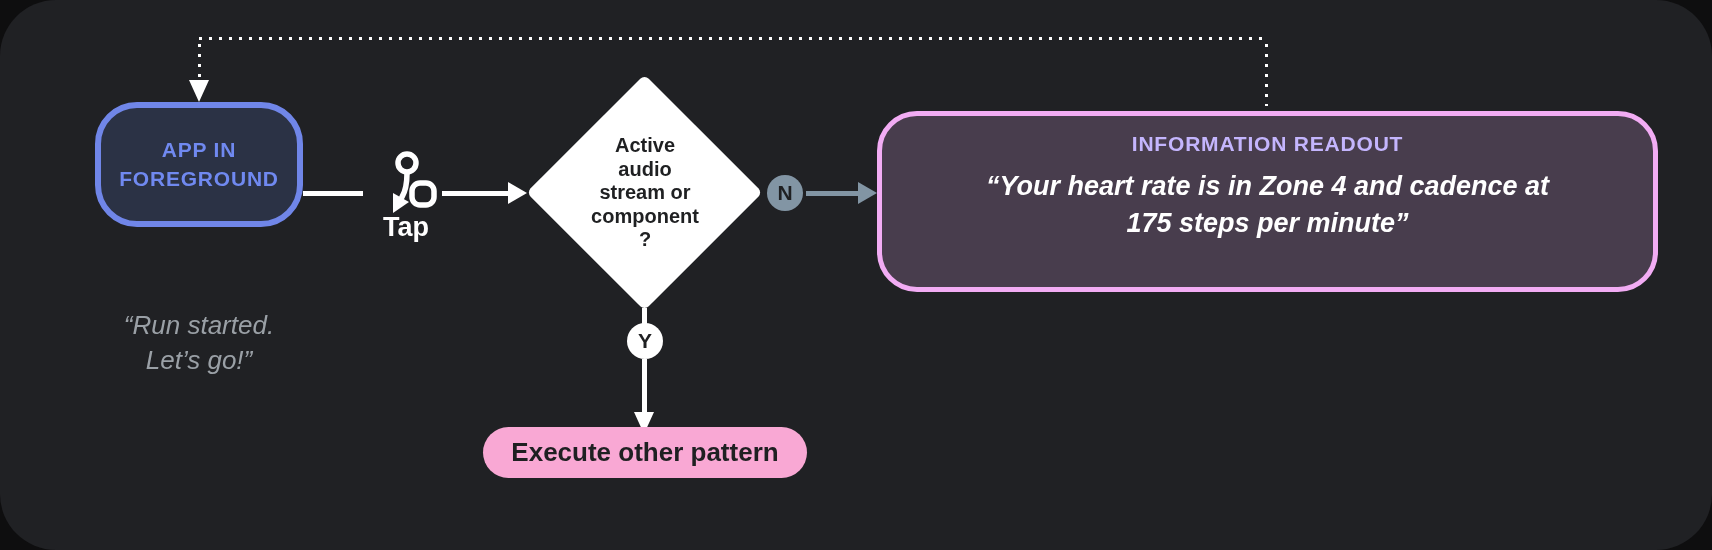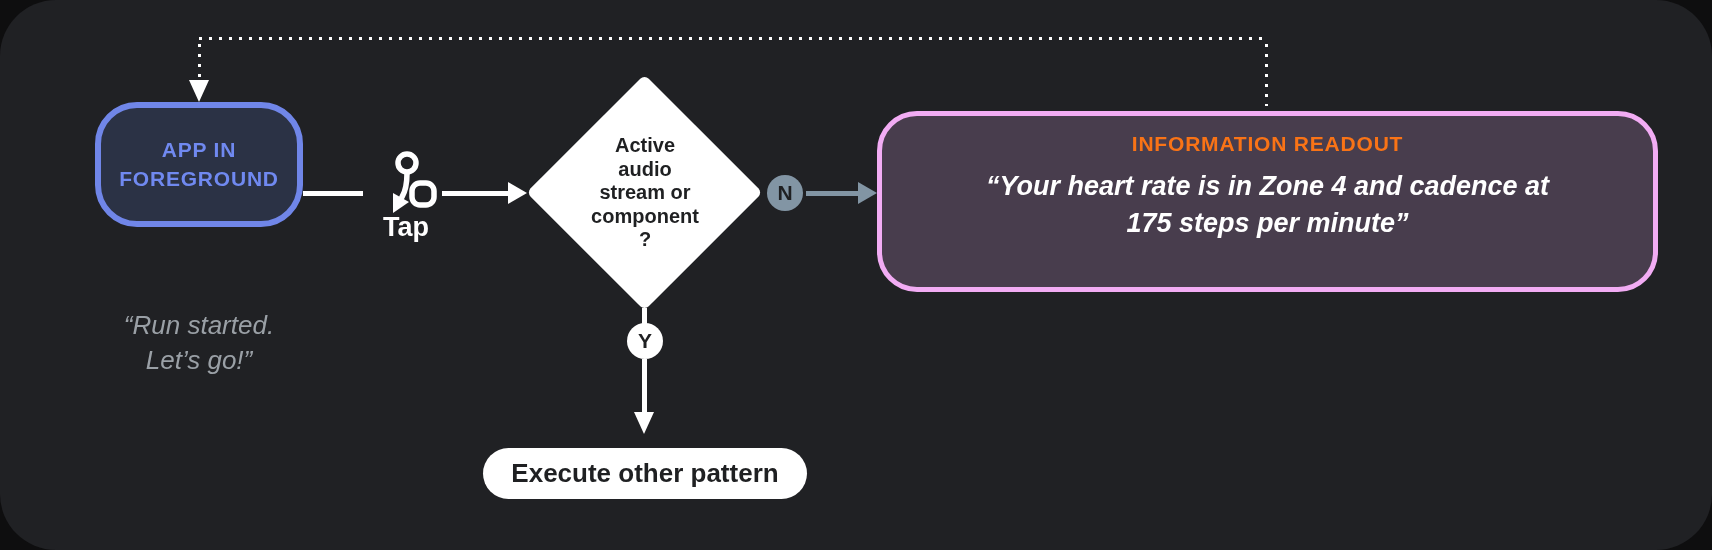--- a/index.html
+++ b/index.html
@@ -56,27 +56,27 @@
   
   .badge{position:absolute;width:36px;height:36px;border-radius:50%;
          display:flex;align-items:center;justify-content:center;
          font-weight:bold;font-size:21px;color:#1f2022;}
   .badge-n{left:767px;top:175px;background:#8295a4;}
   .badge-y{left:627px;top:323px;background:#fff;}
 
   
   .readout{position:absolute;left:877px;top:111px;width:781px;height:181px;box-sizing:border-box;
          background:#483d4d;border:5px solid #f2acf4;border-radius:40px;text-align:center;}
-  .readout-title{margin-top:16px;color:#f97316;font-weight:bold;font-size:21px;letter-spacing:.8px;}
+  .readout-title{margin-top:16px;color:#c4b5fd;font-weight:bold;font-size:21px;letter-spacing:.8px;}
   .readout-quote{margin-top:12px;color:#fff;font-weight:bold;font-style:italic;font-size:27px;
          line-height:1.38;white-space:pre-line;}
 
   
-  .pill{position:absolute;left:483px;top:448px;width:324px;height:51px;border-radius:26px;
-         background:#ffffff;display:flex;align-items:center;justify-content:center;
+  .pill{position:absolute;left:483px;top:427px;width:324px;height:51px;border-radius:26px;
+         background:#f9a8d4;display:flex;align-items:center;justify-content:center;
          color:#1f2022;font-weight:bold;font-size:26px;}
 </style>
 </head>
 <body>
 
 <div class="canvas">
   <div class="card">
 
     <div class="dot-h"></div>
     <div class="dot-v left"></div>

